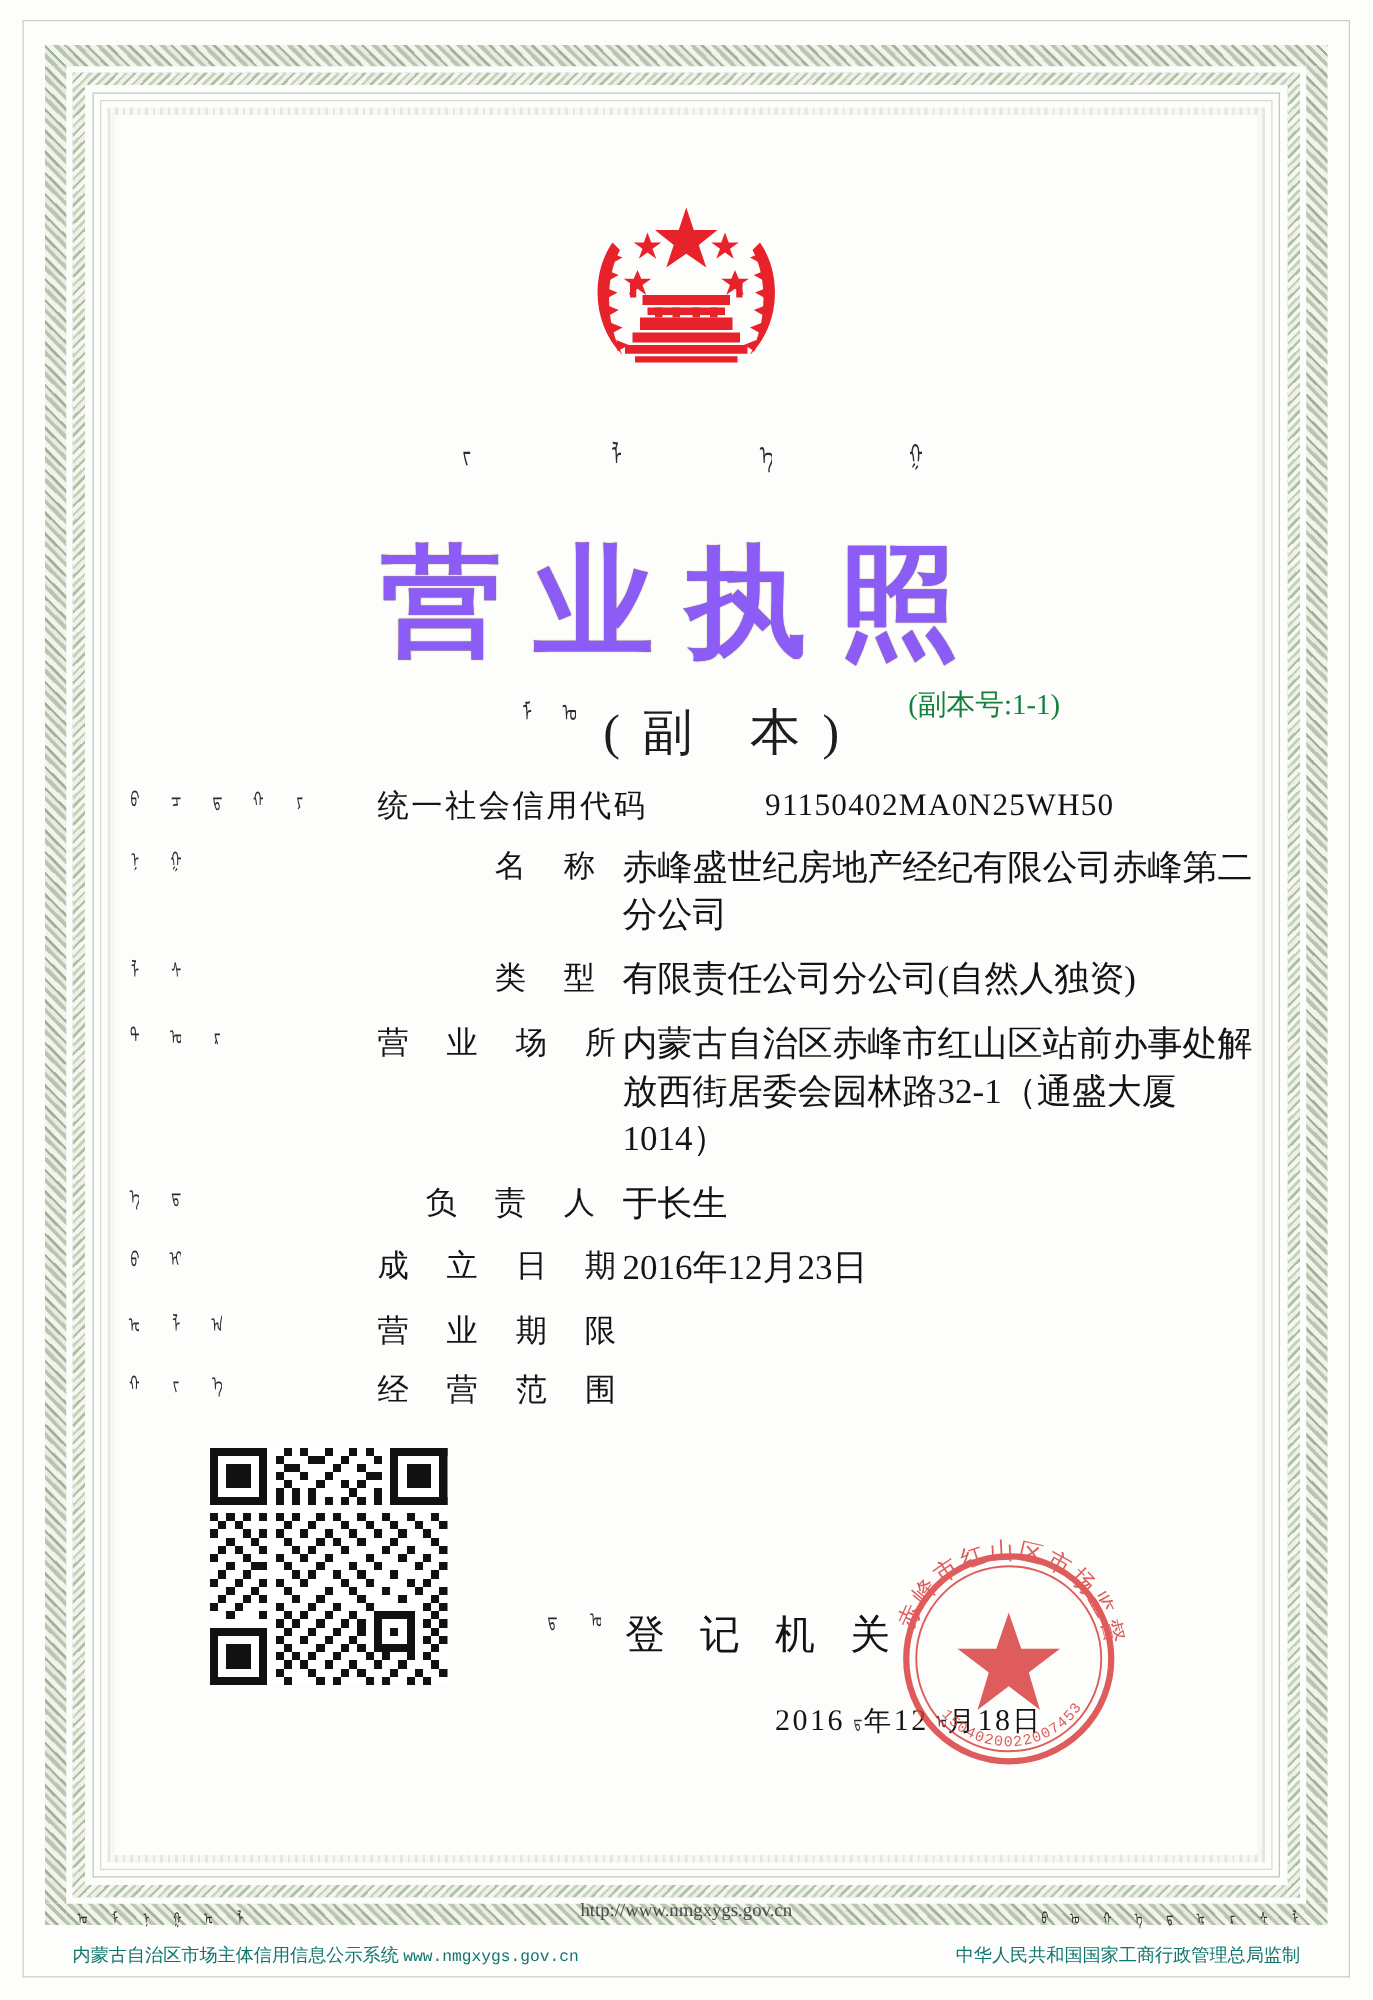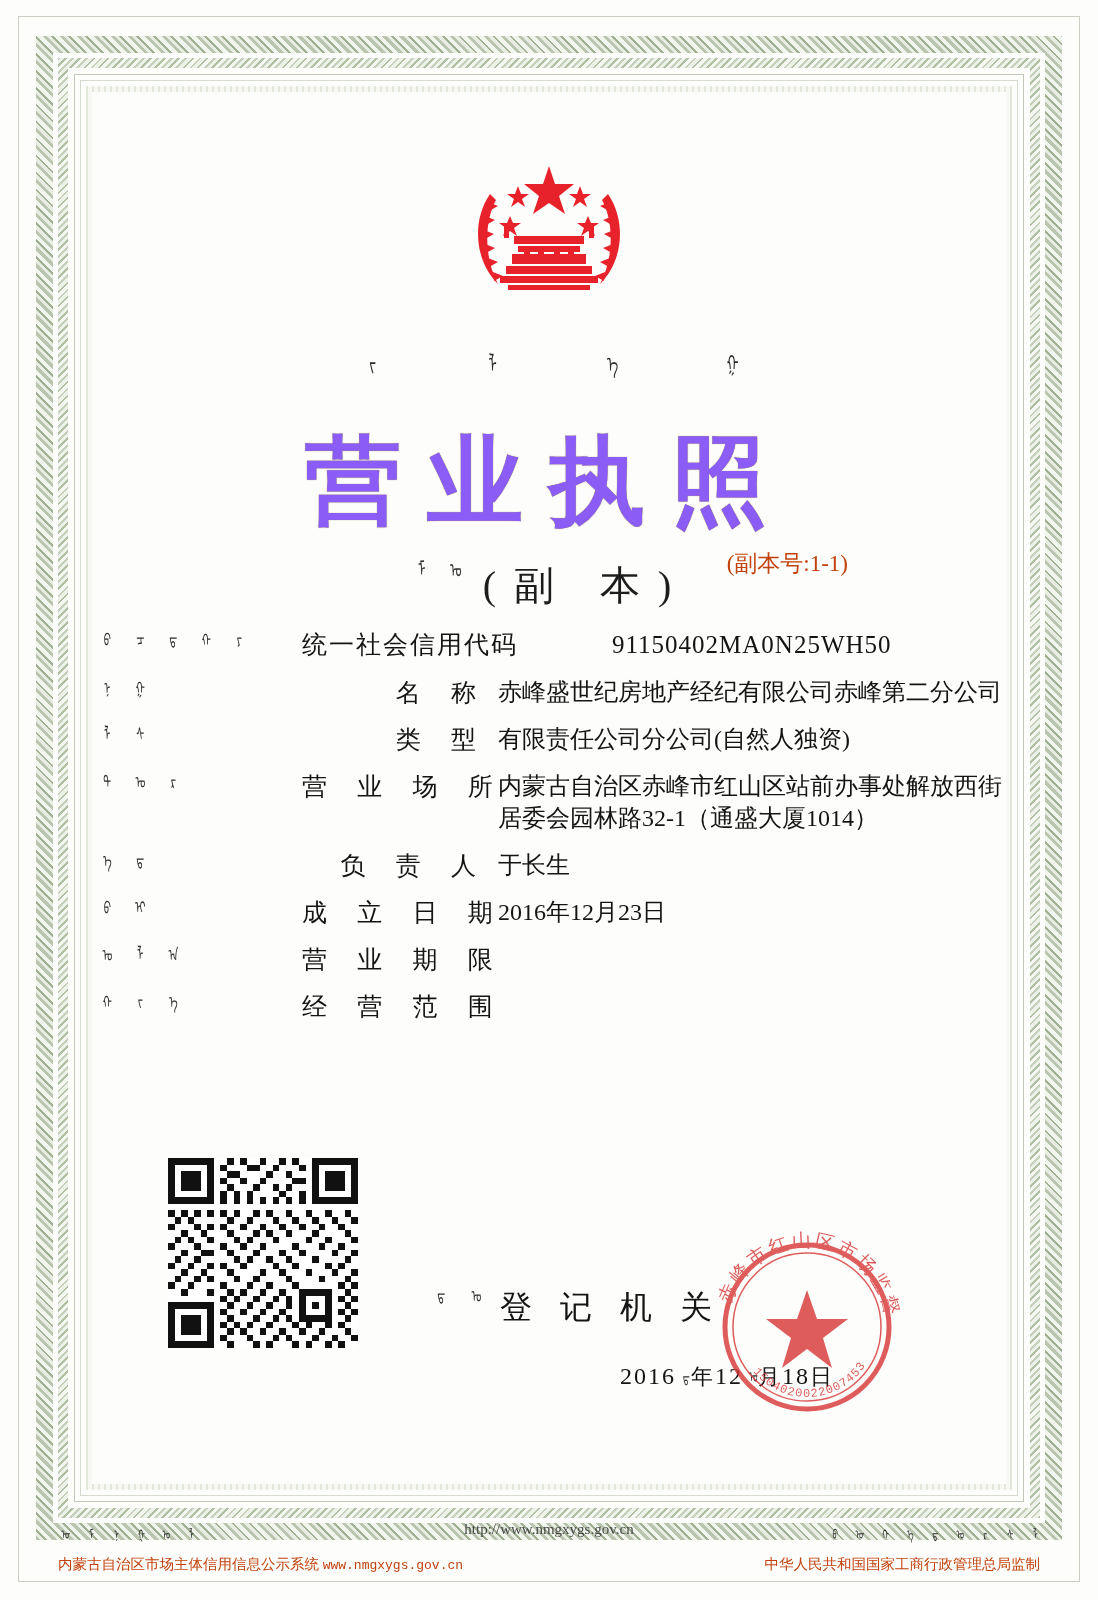--- a/index.html
+++ b/index.html
@@ -122,21 +122,21 @@
     font-weight: bold;
     letter-spacing: 26px;
     color: #8b5cf6;
     text-shadow: 0 0 1px #8a7630;
   }
   .copy-no {
     position: absolute;
     right: 250px;
     top: 548px;
     font-size: 23px;
-    color: #c2410c;
+    color: #15803d;
   }
   .sub-title-row {
     position: absolute;
     left: 0; right: 0;
     top: 558px;
     display: flex;
     justify-content: center;
     align-items: flex-start;
     gap: 14px;
   }
@@ -173,21 +173,21 @@
     font-size: 25px;
     color: #141414;
     letter-spacing: 12px;
     white-space: nowrap;
     text-align: right;
     padding-right: 4px;
   }
   .row-label.tight { letter-spacing: 6px; }
   .row-value {
     flex: 1;
-    font-size: 24px;
+    font-size: 28px;
     color: #141414;
     line-height: 1.35;
     padding-left: 6px;
   }
   .uscc {
     font-family: Liberation Serif, serif;
     font-size: 25px;
     letter-spacing: 1px;
     padding-left: 120px;
   }
@@ -250,21 +250,21 @@
     opacity: .82;
   }
 
   
   .footer {
     position: absolute;
     left: 58px;
     right: 58px;
     bottom: 26px;
     font-size: 14px;
-    color: #c2410c;
+    color: #0f766e;
   }
   .footer-mong-row {
     position: absolute;
     left: 58px;
     right: 58px;
     bottom: 60px;
     display: flex;
     justify-content: space-between;
     align-items: flex-end;
   }

